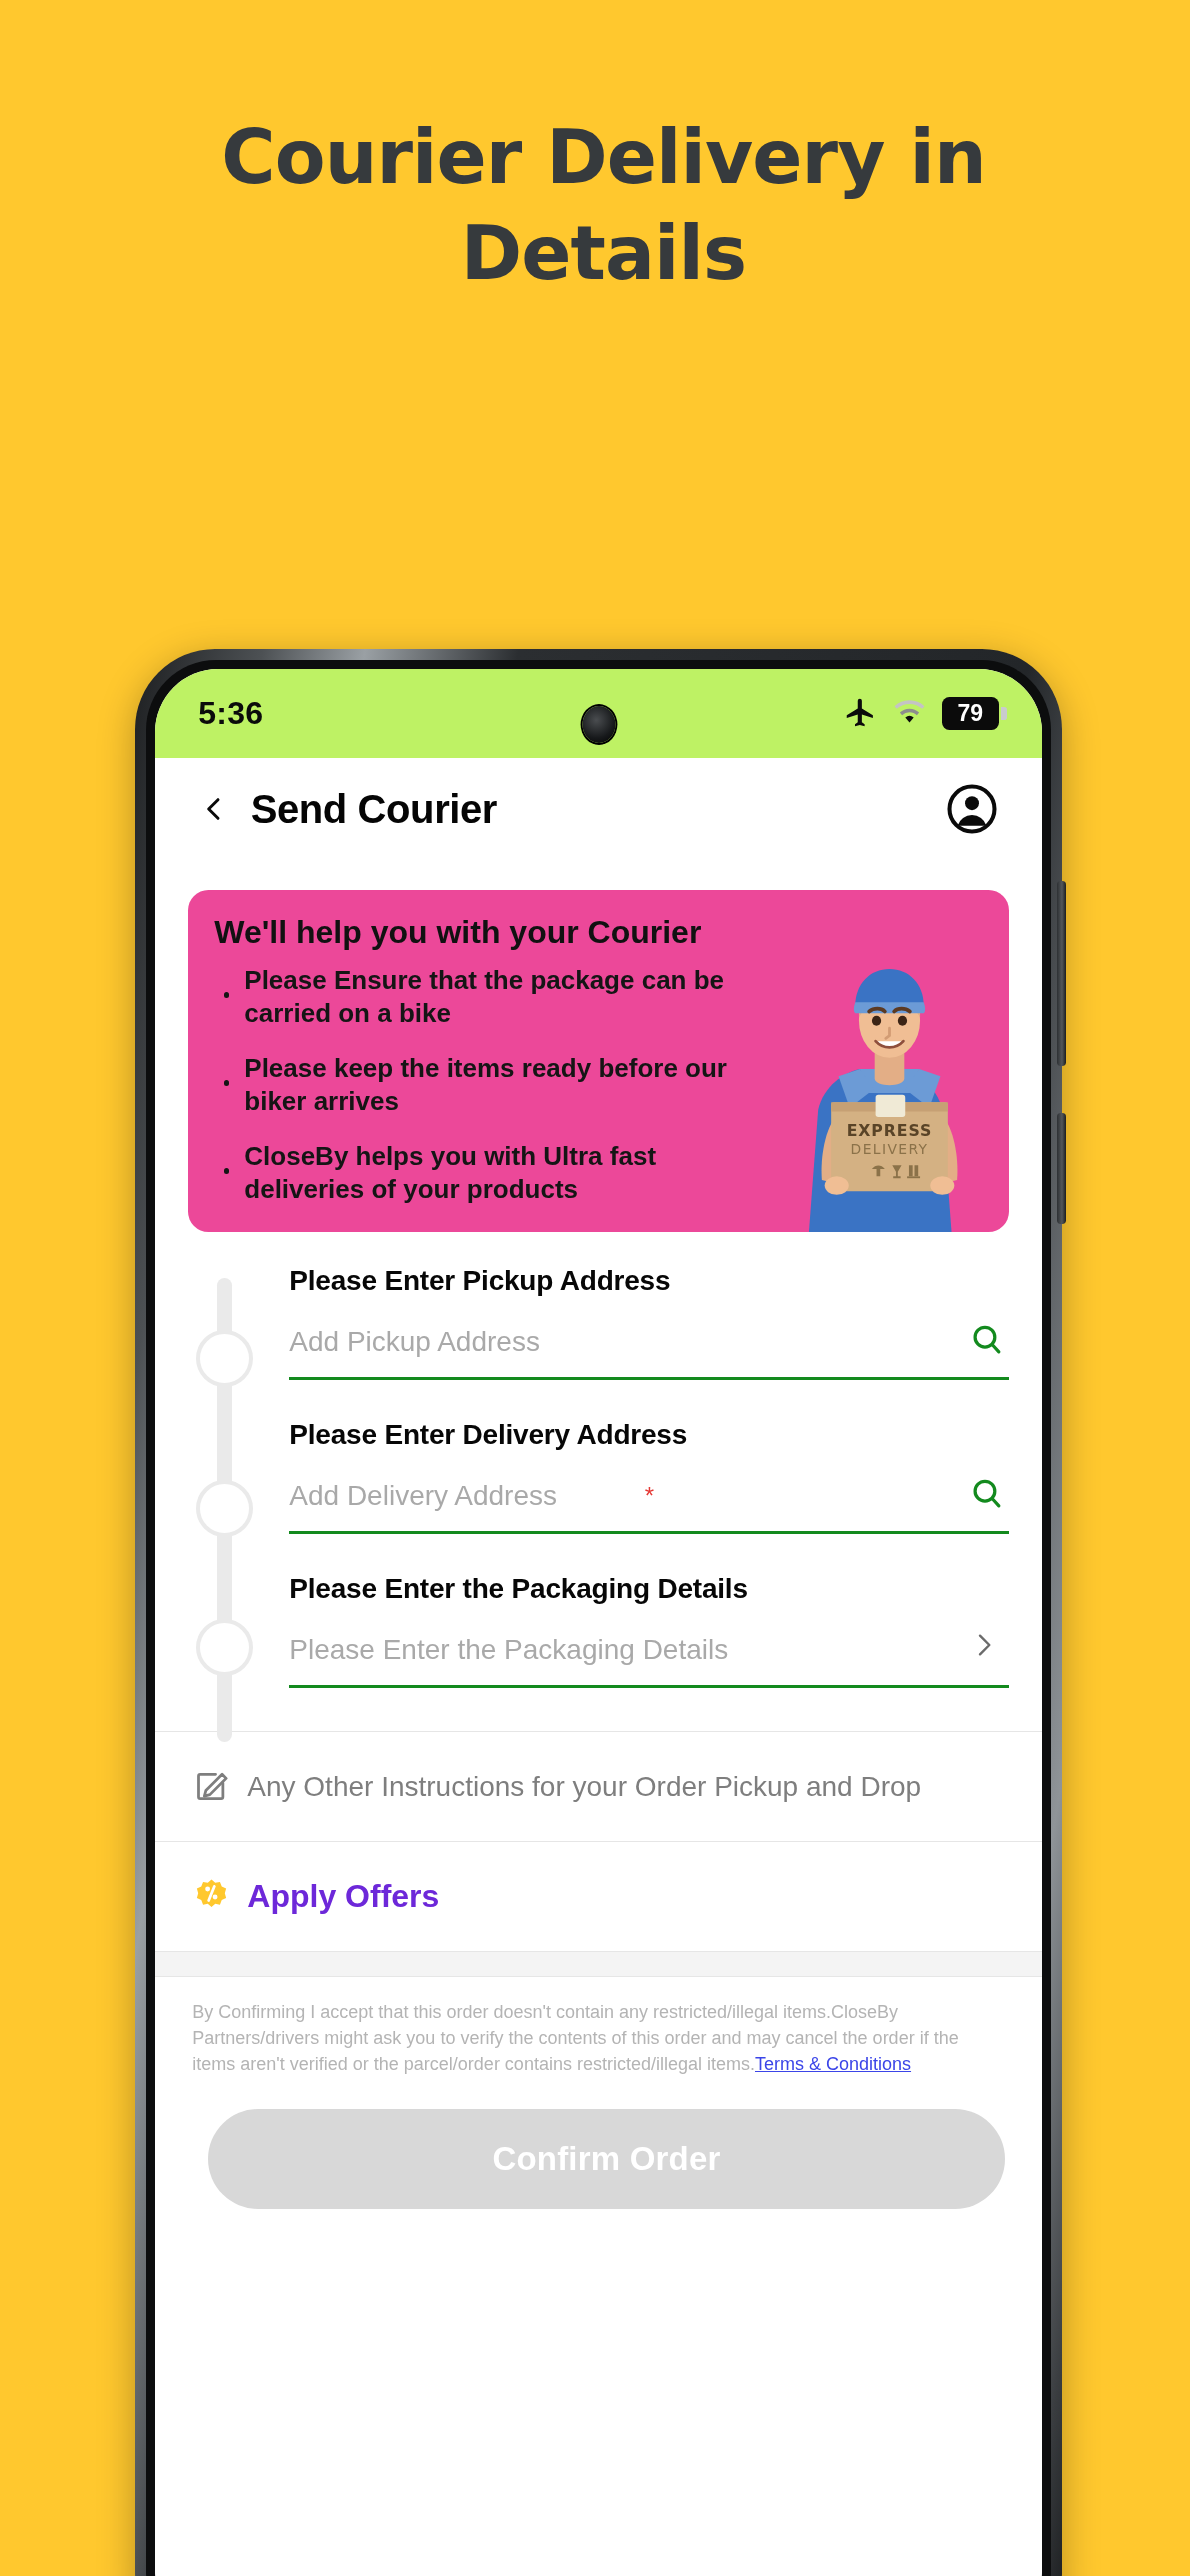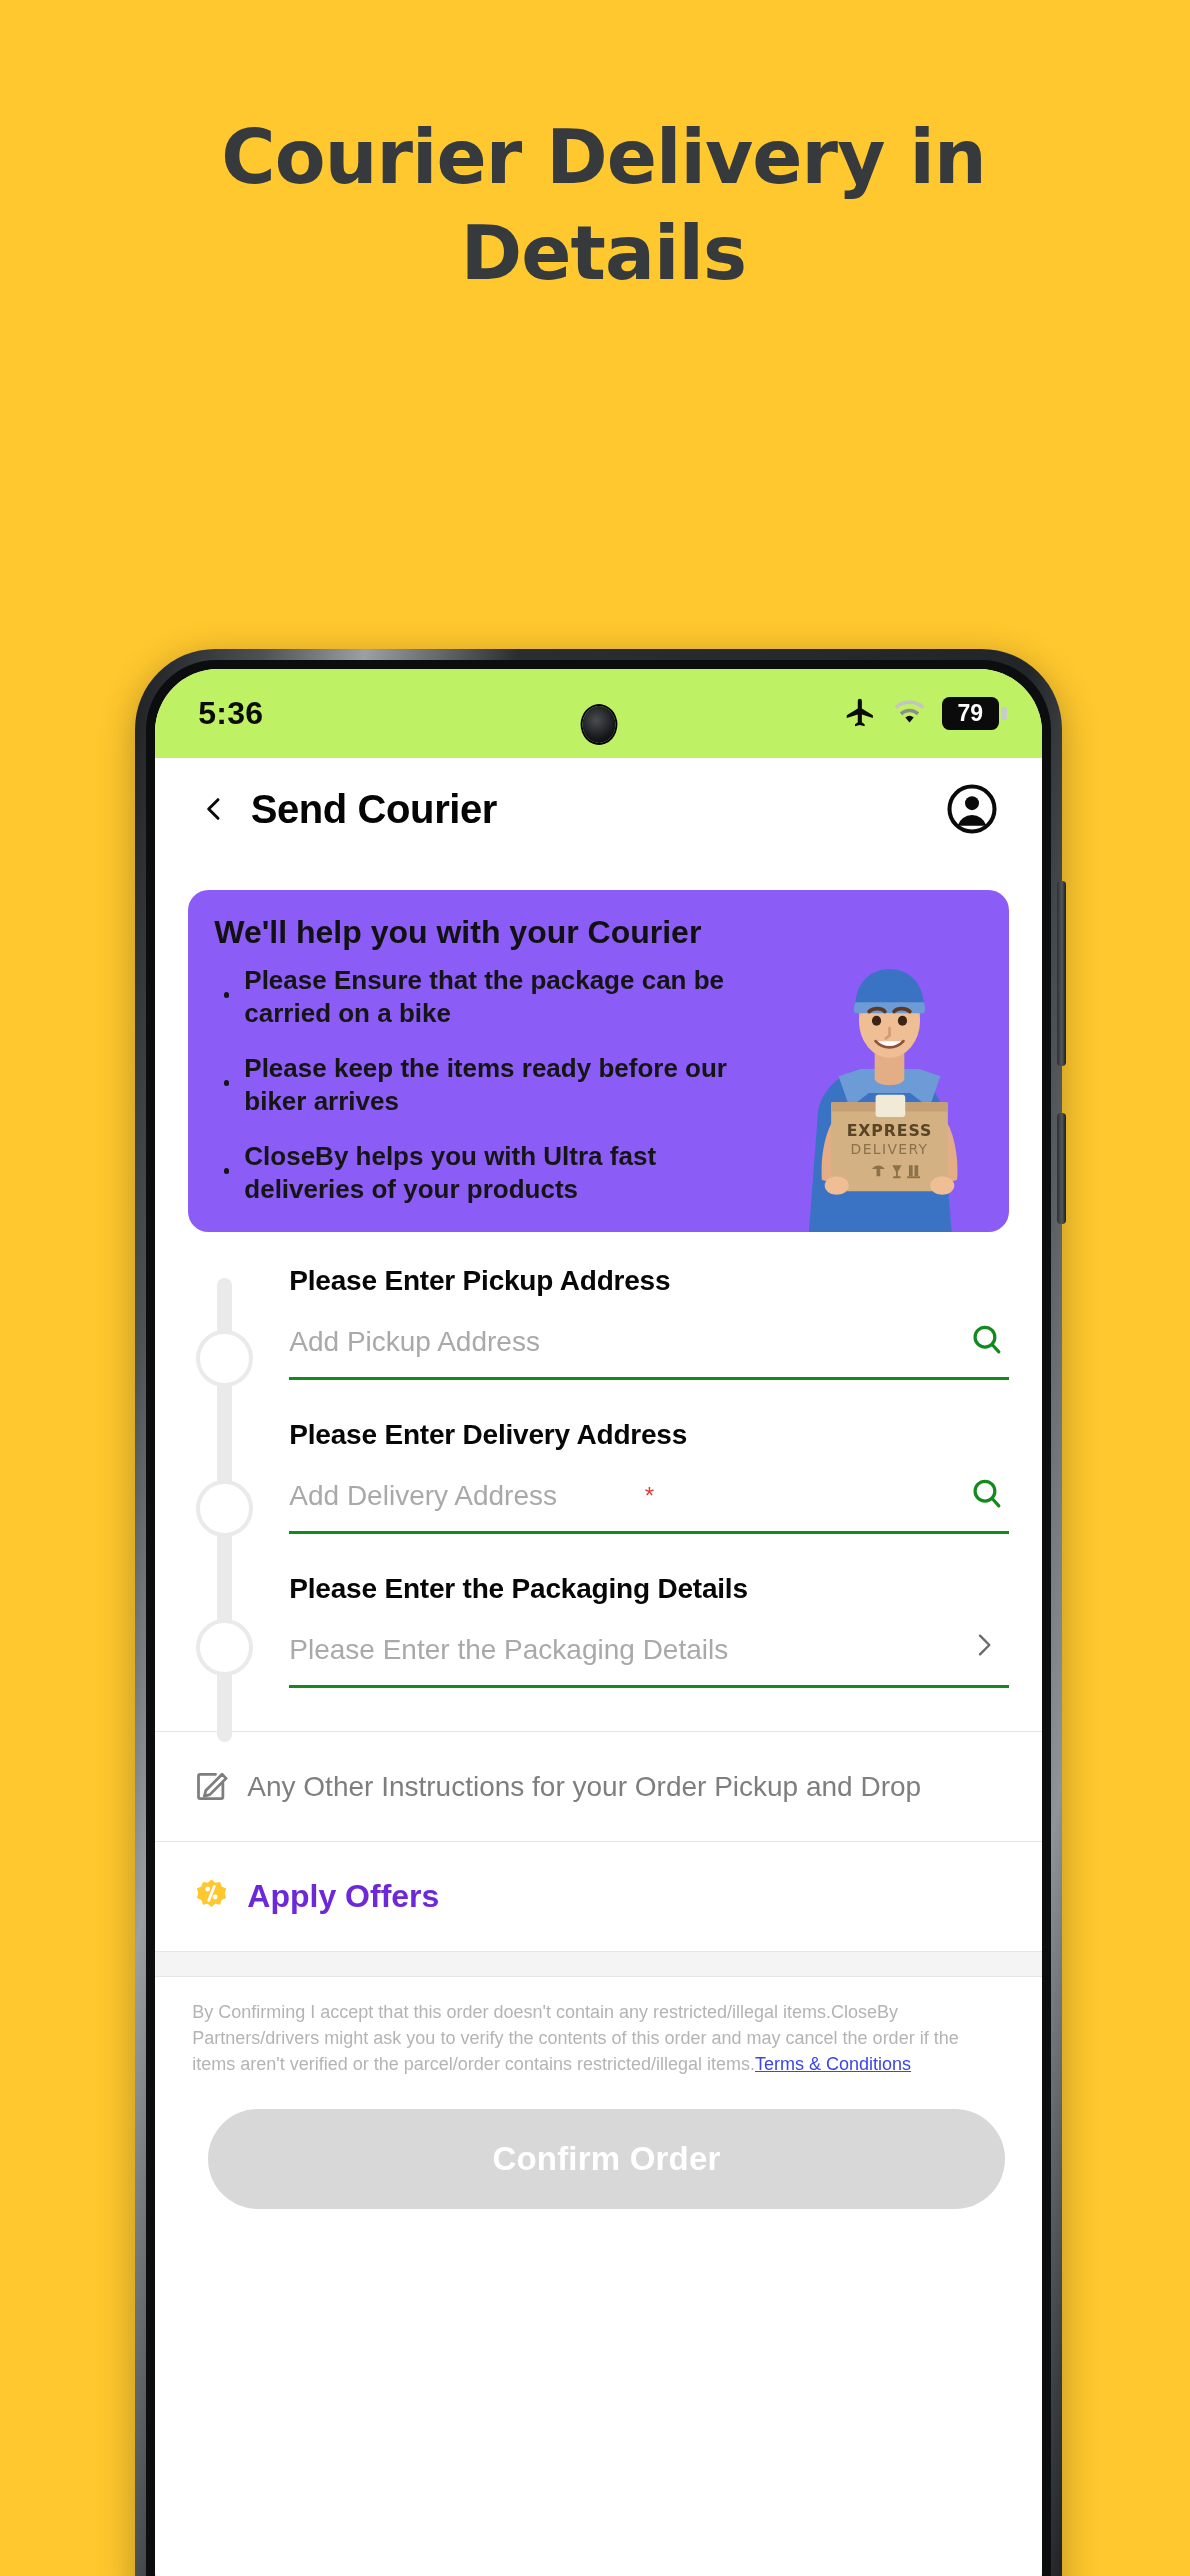--- a/index.html
+++ b/index.html
@@ -108,21 +108,21 @@
     margin-left: 20.4px; letter-spacing: -0.4px;
   }
   .avatar-icon { margin-left: auto; width: 54px; height: 54px; }
 
   
   .app-body { background:#fff; height: calc(100% - 191px); position: relative; }
 
   
   .info-card {
     margin: 30px 33px 0 33px;
-    background: #8b5cf6;
+    background: #ec4899;
     border-radius: 20.4px;
     padding: 24px 26px 26px 26px;
     position: relative;
     min-height: 287px;
   }
   .info-card-title {
     font-size: 32px; font-weight: 700; color: #111;
     margin-bottom: 13px;
   }
   .info-list { list-style: none; max-width: 519px; }

